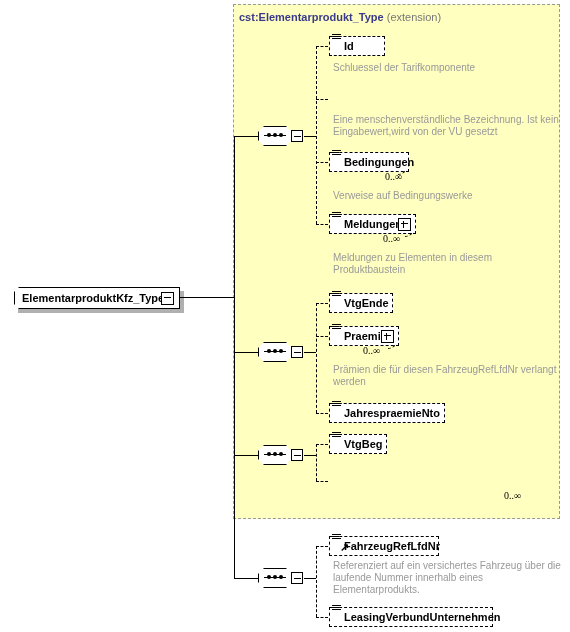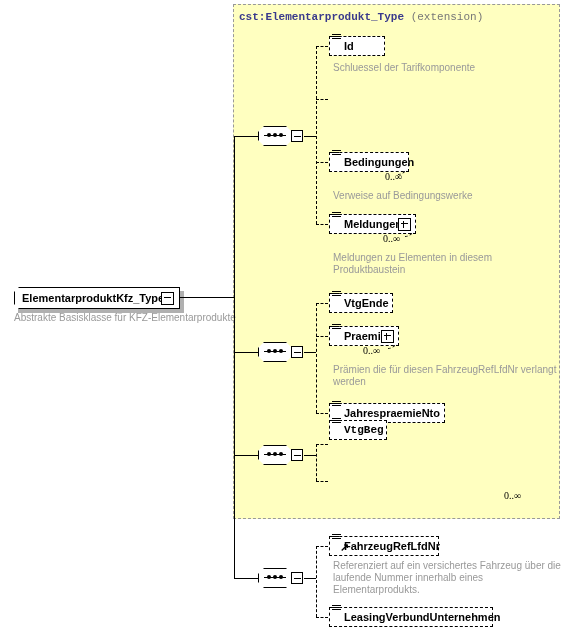--- a/index.html
+++ b/index.html
@@ -175,33 +175,32 @@
     color:#000;font-size:11px;line-height:9px;
   }
 </style>
 </head>
 <body>
 
 <div id="stage">
 
   <div class="ext-panel" style="left:233px;top:4px;width:327px;height:515px;"></div>
 
-  <div class="ext-title" style="left:239px;top:11px;font-family:Liberation Mono, monospace;">
+  <div class="ext-title" style="left:239px;top:11px;">
     <span class="tname">cst:Elementarprodukt_Type</span>
     <span class="tkind">(extension)</span>
   </div>
 
   <div class="rootshadow" style="left:18px;top:291px;width:166px;height:22px;"></div>
   <div class="rootbox" style="left:14px;top:287px;width:166px;">
     <span class="lbl">ElementarproduktKfz_Type</span>
     <span class="expander" style="right:5px;top:4px;">
       <span class="h"></span>
     </span>
   </div>
-  <div class="doc" style="left:14px;top:312px;width:230px;">Abstrakte Basisklasse für KFZ-Elementarprodukte</div>
 
   <div class="ln h" style="left:180px;top:297px;width:54px;"></div>
 
   <div class="ln v" style="left:234px;top:136px;height:442px;"></div>
 
   <div class="ln h" style="left:234px;top:136px;width:24px;"></div>
   <div class="ln h" style="left:234px;top:352px;width:24px;"></div>
   <div class="ln h" style="left:234px;top:455px;width:24px;"></div>
   <div class="ln h" style="left:234px;top:578px;width:24px;"></div>
 
@@ -225,20 +224,22 @@
     <span class="elem-icon">
         <i class="a"></i>
         <i class="b"></i>
         <i class="c"></i>
       </span>
     <span class="lbl">Id</span>
   </div>
   <div class="doc" style="left:333px;top:62px;width:220px;">Schluessel der Tarifkomponente</div>
 
   <div class="dln h" style="left:316px;top:99px;width:12px;"></div>
+  <div class="doc" style="left:333px;top:114px;width:230px;">Eine menschenverständliche Bezeichnung. Ist kein
+Eingabewert,wird von der VU gesetzt</div>
 
   <div class="dln h" style="left:316px;top:162px;width:12px;"></div>
   <div class="node" style="left:329px;top:152px;width:80px;">
     <span class="elem-icon">
         <i class="a"></i>
         <i class="b"></i>
         <i class="c"></i>
       </span>
     <span class="lbl">Bedingungen</span>
     <span class="repeat-mark"></span>
@@ -326,21 +327,21 @@
       <div class="dot d3"></div>
     <div class="sqshadow"></div>
       <div class="sq">
         <i></i>
       </div>
   </div>
   <div class="ln h" style="left:304px;top:455px;width:12px;"></div>
   <div class="dln v" style="left:316px;top:444px;height:37px;"></div>
 
   <div class="dln h" style="left:316px;top:444px;width:12px;"></div>
-  <div class="node" style="left:329px;top:420px;width:58px;font-family:Liberation Mono, monospace;">
+  <div class="node" style="left:329px;top:434px;width:58px;">
     <span class="elem-icon">
         <i class="a"></i>
         <i class="b"></i>
         <i class="c"></i>
       </span>
     <span class="lbl">VtgBeg</span>
   </div>
 
   <div class="dln h" style="left:316px;top:481px;width:12px;"></div>
   <div class="mult" style="left:504px;top:490px;">0..∞</div>

